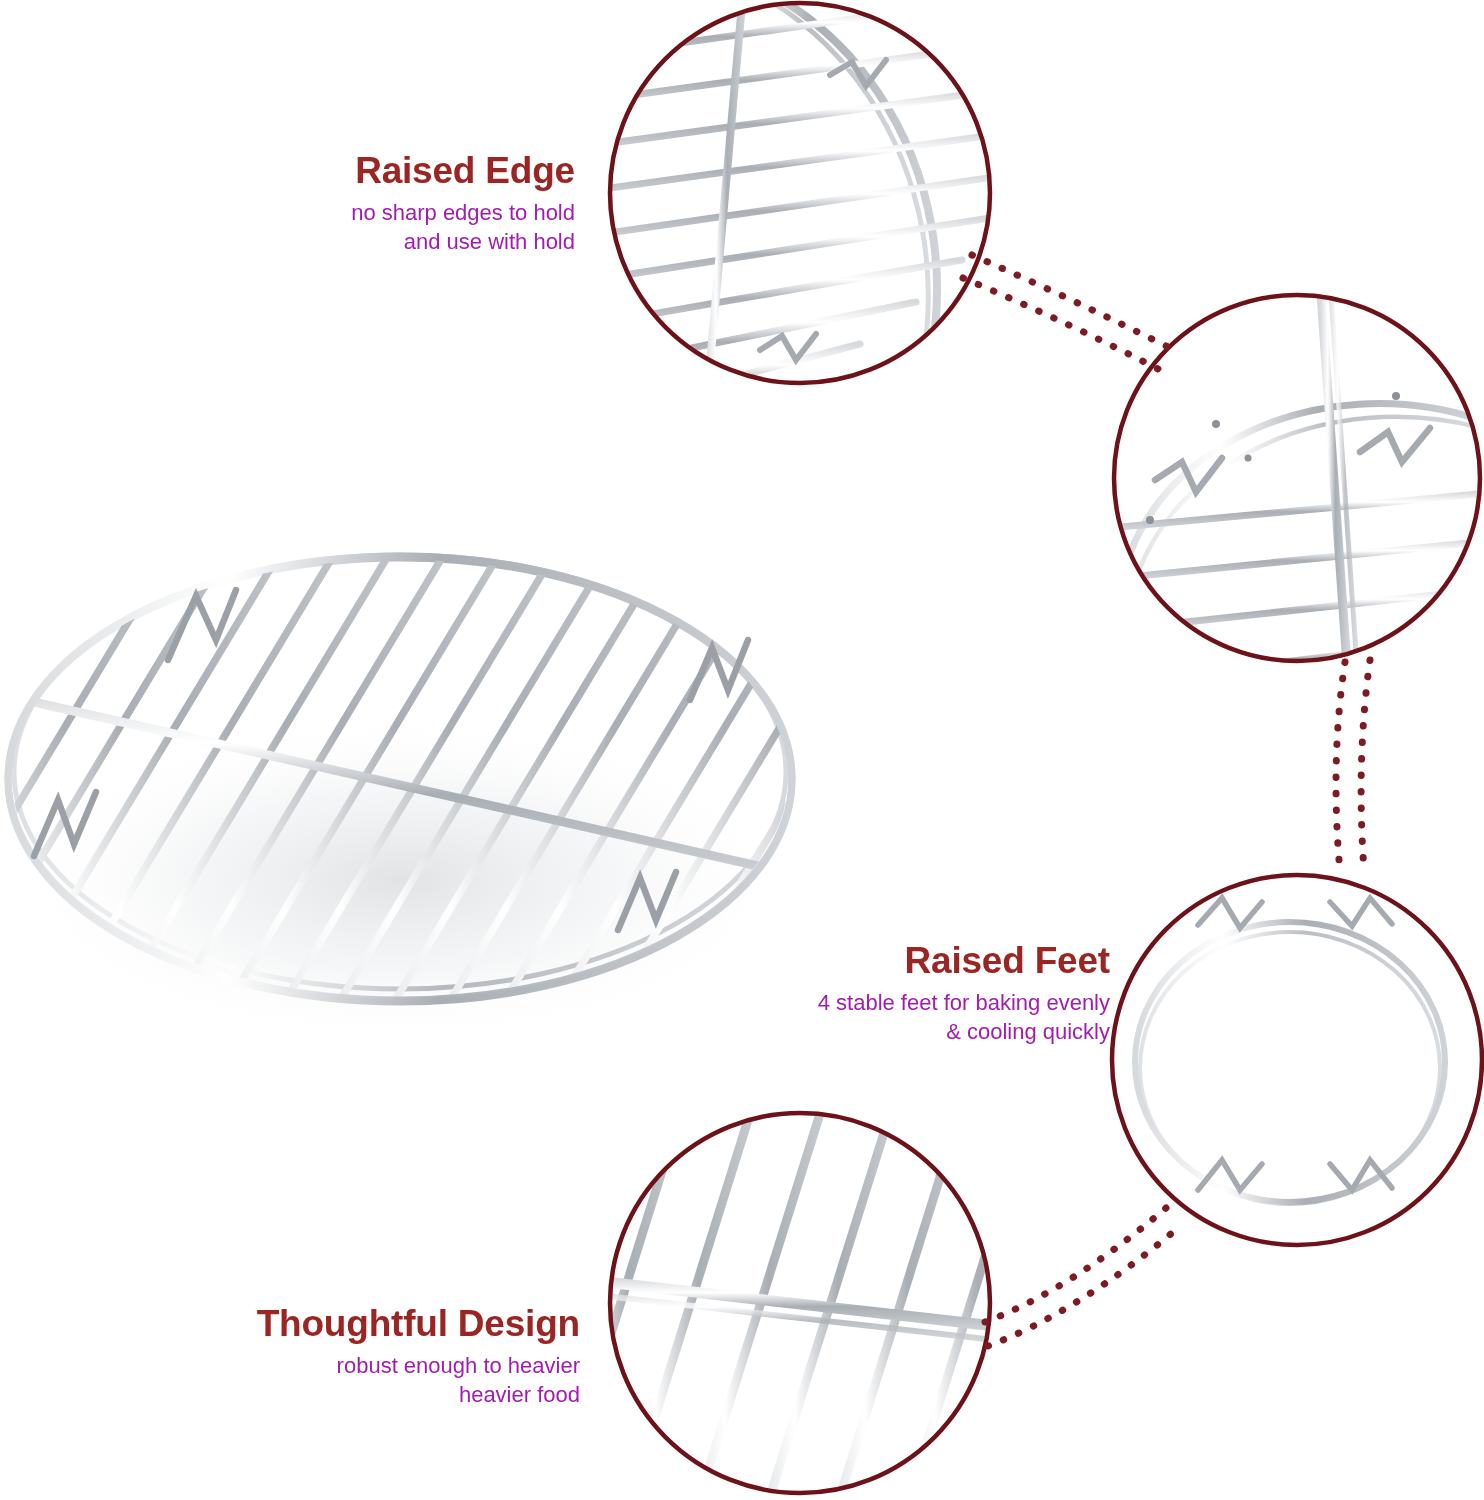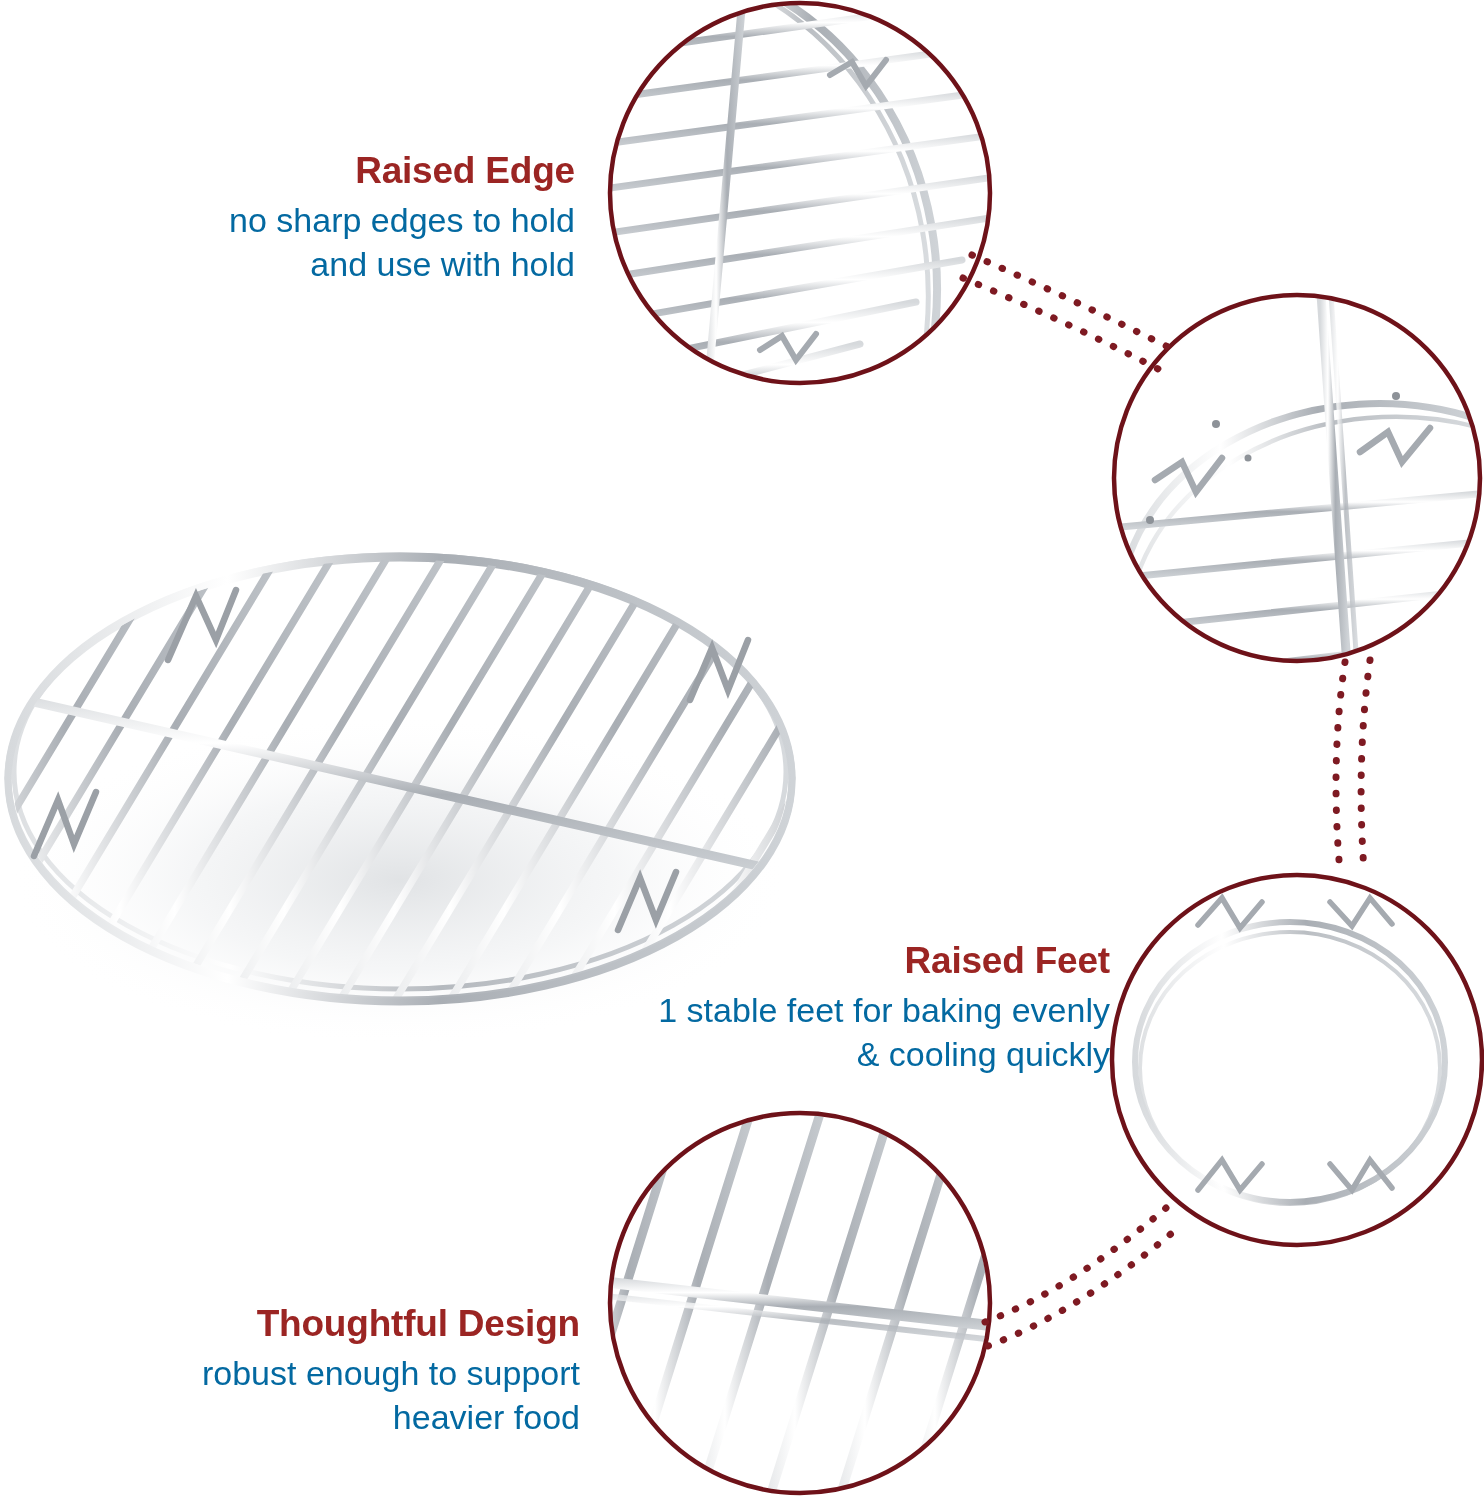--- a/index.html
+++ b/index.html
@@ -17,22 +17,22 @@
   .callout{position:absolute;}
   .callout .ttl{
     font-size:37px;
     font-weight:bold;
     color:#9B2523;
     line-height:1.12;
     letter-spacing:-0.2px;
     white-space:nowrap;
   }
   .callout .sub{
-    font-size:34px;
-    color:#0369a1;
+    font-size:22px;
+    color:#a21caf;
     line-height:1.28;
     margin-top:8px;
     white-space:nowrap;
   }
   .ta-right{text-align:right;}
 
   #callout-smooth-edge{left:0px;top:150px;width:575px;}
   #callout-well-made{left:520px;top:472px;width:560px;}
   #callout-raised-feet{left:550px;top:940px;width:560px;}
   #callout-thoughtful-design{left:0px;top:1278px;width:580px;margin-top:25px;}
@@ -275,23 +275,23 @@
 
   <div class="callout ta-right" id="callout-smooth-edge">
     <div class="ttl">Raised Edge</div>
     <div class="sub">no sharp edges to hold</div>
     <div class="sub" style="margin-top:0">and use with hold</div>
   </div>
 
 
   <div class="callout ta-right" id="callout-raised-feet">
     <div class="ttl">Raised Feet</div>
-    <div class="sub">1 stable feet for baking evenly</div>
+    <div class="sub">4 stable feet for baking evenly</div>
     <div class="sub" style="margin-top:0">&amp; cooling quickly</div>
   </div>
 
   <div class="callout ta-right" id="callout-thoughtful-design">
     <div class="ttl">Thoughtful Design</div>
-    <div class="sub">robust enough to support</div>
+    <div class="sub">robust enough to heavier</div>
     <div class="sub" style="margin-top:0">heavier food</div>
   </div>
 
 </div>
 
 </body></html>

